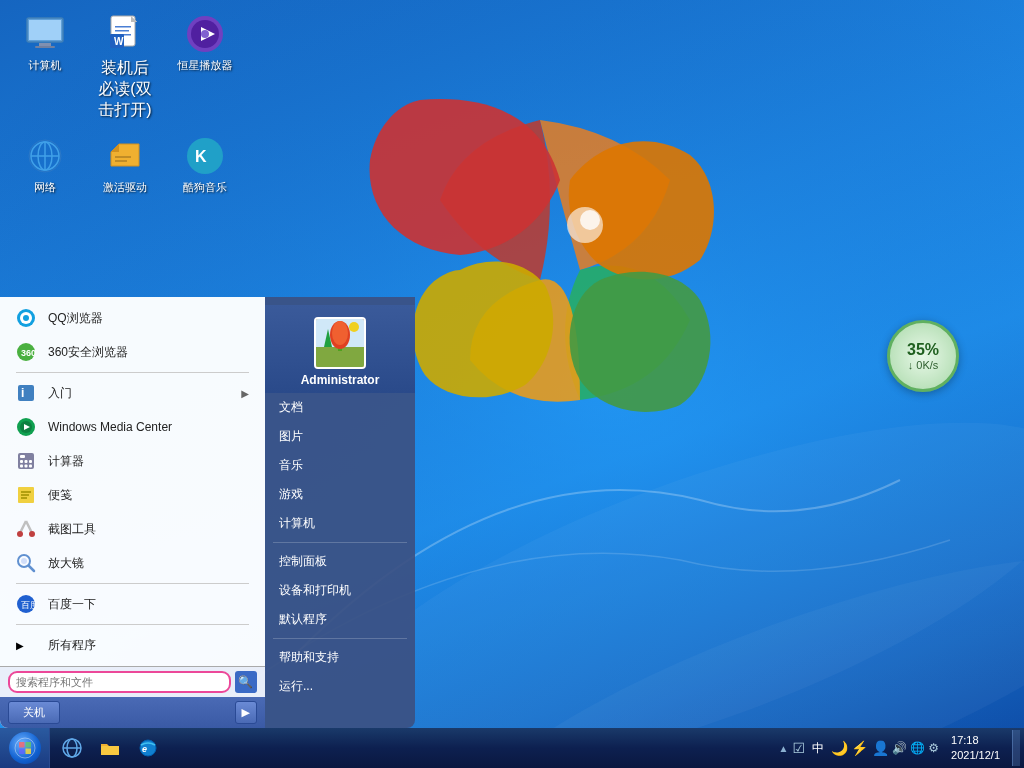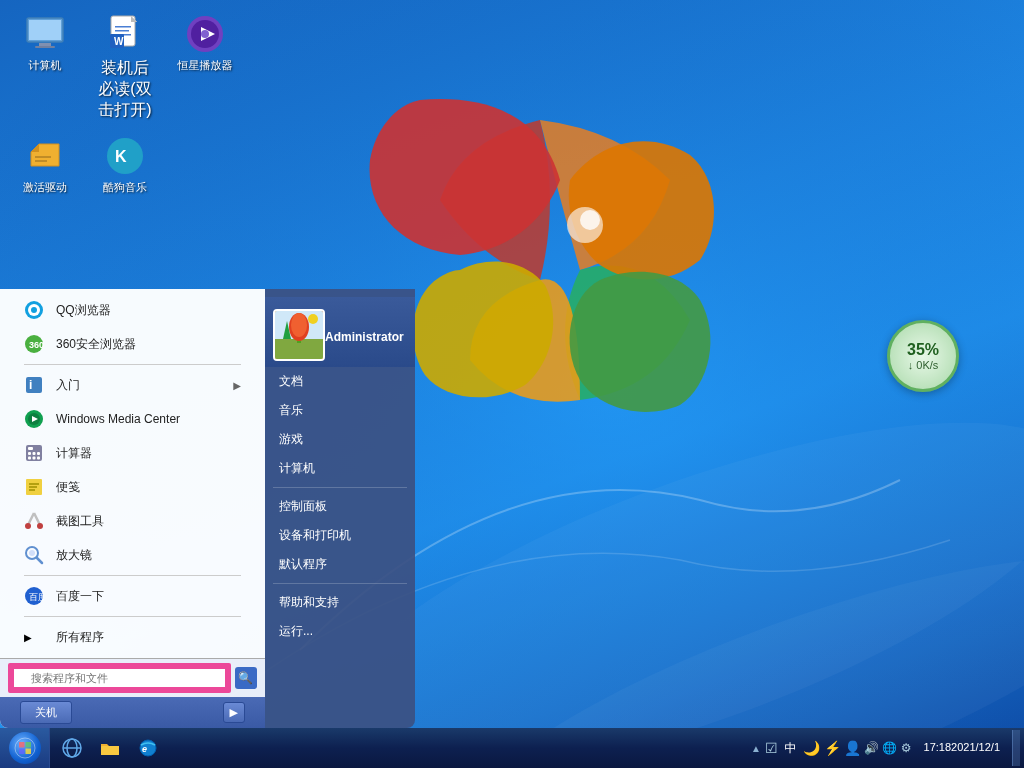--- a/index.html
+++ b/index.html
@@ -89,20 +89,21 @@
       width: 150px;
       background: rgba(60,80,130,0.92);
       border-radius: 0 0 8px 0;
       display: flex;
       flex-direction: column;
       padding: 8px 0;
     }
 
     .menu-user-area {
       display: flex;
+      flex-direction: column;
       align-items: center;
       padding: 12px 8px 6px;
       background: linear-gradient(to bottom, #3a5a9a, #2a4a8a);
     }
 
     .menu-user-avatar {
       width: 52px;
       height: 52px;
       border: 2px solid white;
       border-radius: 4px;
@@ -131,21 +132,21 @@
     }
 
     .right-menu-divider {
       height: 1px;
       background: rgba(255,255,255,0.2);
       margin: 4px 8px;
     }
 
     .menu-items-list {
       flex: 1;
-      padding: 4px 16px;
+      padding: 4px 8px;
       overflow: hidden;
     }
 
     .menu-item {
       display: flex;
       align-items: center;
       padding: 5px 8px;
       cursor: pointer;
       gap: 8px;
     }
@@ -180,23 +181,23 @@
     .menu-search-area {
       display: flex;
       align-items: center;
       padding: 4px 8px;
       border-top: 1px solid #aaa;
       background: rgba(200,210,240,0.3);
     }
 
     .menu-search-input {
       flex: 1;
-      border: 6px solid #ec4899;
-      border-radius: 2px;
-      padding: 3px 17px;
+      border: 2px solid #ec4899;
+      border-radius: 9px;
+      padding: 3px 6px;
       font-size: 11px;
       outline: none;
       background: white;
     }
 
     .menu-search-btn {
       width: 22px;
       height: 22px;
       margin-left: 4px;
       background: #3a6ac5;
@@ -205,23 +206,22 @@
       color: white;
       cursor: pointer;
       display: flex;
       align-items: center;
       justify-content: center;
       font-size: 12px;
     }
 
     .menu-bottom {
       display: flex;
-      align-items: center;
       justify-content: space-between;
-      padding: 4px 20px;
+      padding: 4px 8px;
       background: linear-gradient(to bottom, #4a6ab5, #3a5aa5);
       border-radius: 0 0 0 8px;
     }
 
     .shutdown-btn {
       padding: 3px 14px;
       background: linear-gradient(to bottom, #6a8ad5, #4a6ab5);
       border: 1px solid #2a4a95;
       border-radius: 3px;
       color: white;
@@ -308,22 +308,22 @@
     }
 
     .tray-icon {
       font-size: 14px;
       color: #acd;
       cursor: pointer;
     }
 
     .clock-area {
       display: flex;
-      flex-direction: row;
-      align-items: flex-end;
+      flex-direction: column;
+      align-items: flex-start;
       padding: 2px 8px;
       color: white;
       font-size: 11px;
       line-height: 1.4;
       cursor: pointer;
     }
 
     .show-desktop-btn {
       width: 8px;
       height: 36px;
@@ -465,20 +465,32 @@
             <circle cx="20" cy="20" r="4" fill="#8060d0"></circle>
           </svg>
         </div>
         <span class="icon-label">恒星播放器</span>
       </div>
     </div>
     <div class="desktop-icon-row">
       <div class="desktop-icon">
         <div class="icon-img">
           <svg width="40" height="36" viewBox="0 0 40 36">
+            <circle cx="20" cy="18" r="14" fill="none" stroke="#40a0e8" stroke-width="1.5"></circle>
+            <ellipse cx="20" cy="18" rx="7" ry="14" fill="none" stroke="#40a0e8" stroke-width="1.5"></ellipse>
+            <line x1="6" y1="18" x2="34" y2="18" stroke="#40a0e8" stroke-width="1.5"></line>
+            <line x1="20" y1="4" x2="20" y2="32" stroke="#40a0e8" stroke-width="1.5"></line>
+            <circle cx="20" cy="18" r="16" fill="none" stroke="#4080c0" stroke-width="0.5"></circle>
+          </svg>
+        </div>
+        <span class="icon-label">网络</span>
+      </div>
+      <div class="desktop-icon">
+        <div class="icon-img">
+          <svg width="40" height="36" viewBox="0 0 40 36">
             <path d="M6 28 L6 14 L14 6 L34 6 L34 28Z" fill="#f0b030" stroke="#d09020" stroke-width="1"></path>
             <path d="M6 14 L14 14 L14 6Z" fill="#d09020"></path>
             <rect x="10" y="18" width="16" height="2" fill="rgba(0,0,0,0.2)"></rect>
             <rect x="10" y="22" width="12" height="2" fill="rgba(0,0,0,0.2)"></rect>
           </svg>
         </div>
         <span class="icon-label">激活驱动</span>
       </div>
       <div class="desktop-icon">
         <div class="icon-img">
@@ -632,20 +644,21 @@
 
             <circle cx="38" cy="8" r="5" fill="#f0d020"></circle>
 
             <path d="M8 28 L12 10 L16 28Z" fill="#20a040"></path>
           </svg>
         </div>
         <div class="menu-username">Administrator</div>
       </div>
 
       <div class="right-menu-item">文档</div>
+      <div class="right-menu-item">图片</div>
       <div class="right-menu-item">音乐</div>
       <div class="right-menu-item">游戏</div>
       <div class="right-menu-item">计算机</div>
       <div class="right-menu-divider"></div>
       <div class="right-menu-item">控制面板</div>
       <div class="right-menu-item">设备和打印机</div>
       <div class="right-menu-item">默认程序</div>
       <div class="right-menu-divider"></div>
       <div class="right-menu-item">帮助和支持</div>
       <div class="right-menu-item">运行...</div>

